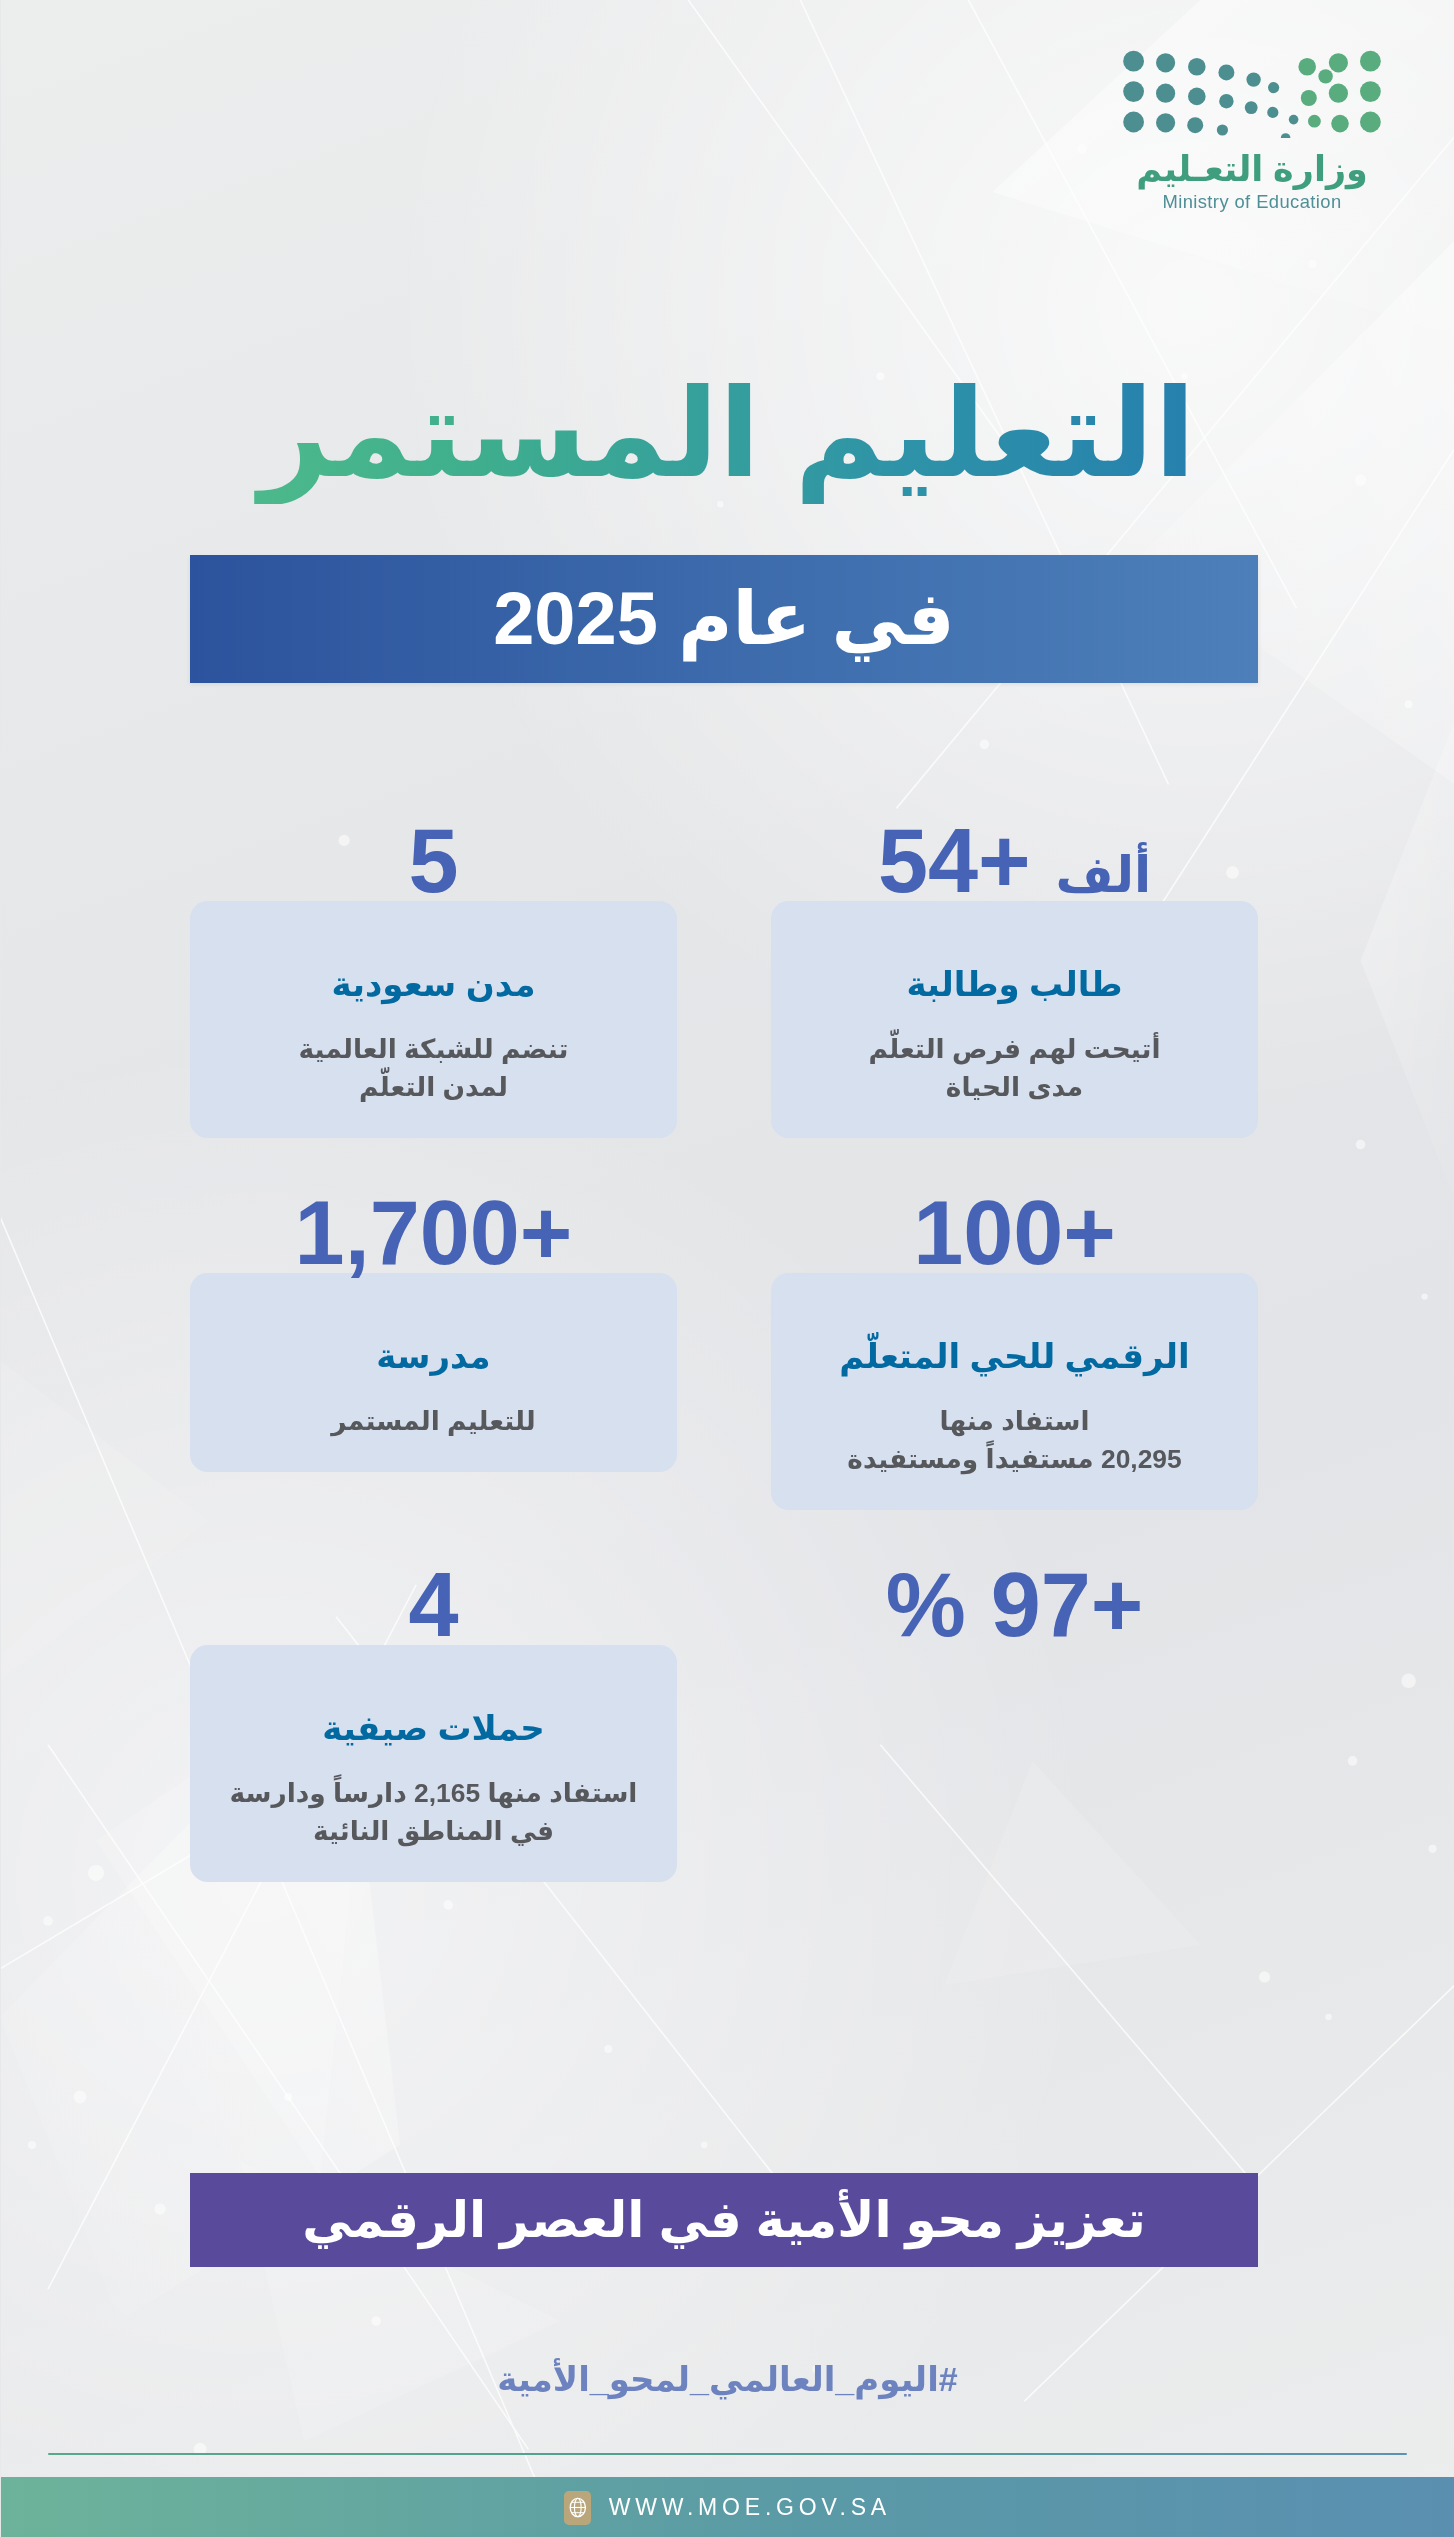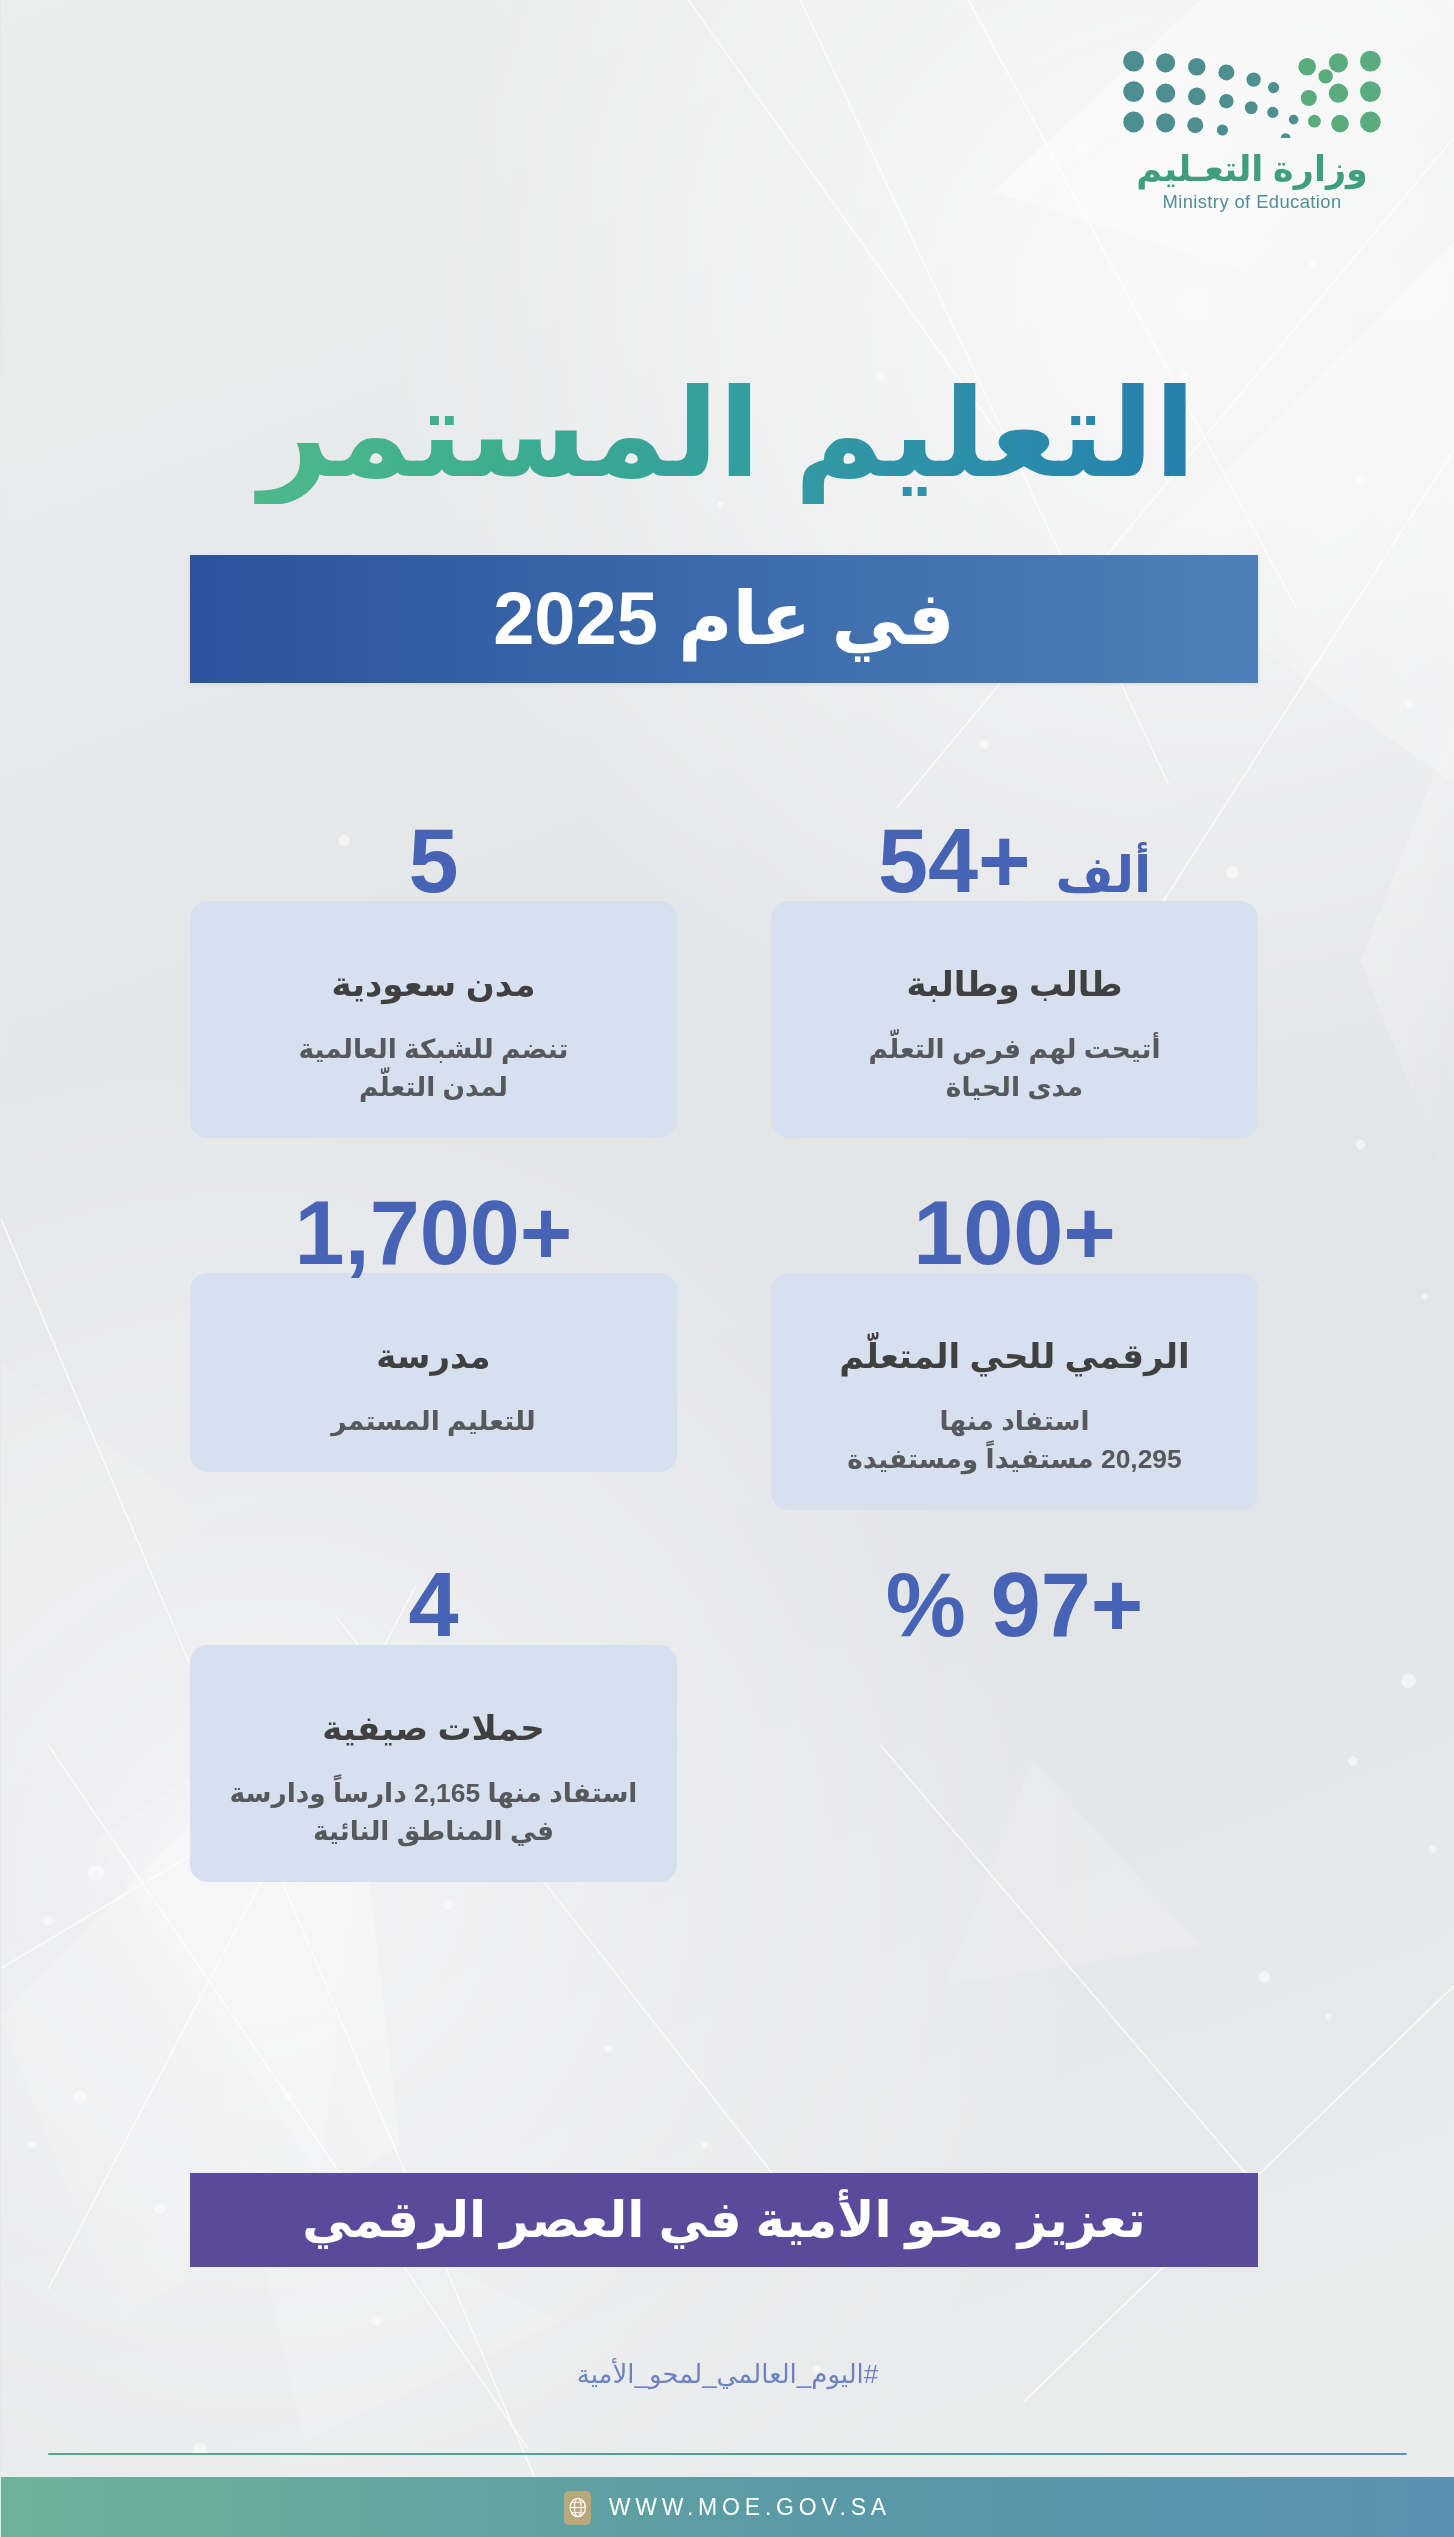--- a/index.html
+++ b/index.html
@@ -76,21 +76,21 @@
   .stat-number .unit{font-size:50px;font-weight:bold;}
   .stat-card{
     background:#d7e0ef;
     border-radius:17.6px;
     padding:62px 27px 32px 27px;
     min-height:168px;
     text-align:center;
     box-sizing:border-box;
   }
   .stat-title{
-    color:#404040;font-size:34px;font-weight:bold;
+    color:#0369a1;font-size:34px;font-weight:bold;
     direction:rtl;line-height:1.25;margin-bottom:24px;
   }
   .stat-desc{
     color:#56585c;font-size:26.4px;font-weight:bold;
     direction:rtl;line-height:1.45;
   }
 
   
   .slogan-banner{
     position:absolute;top:2173px;left:190px;width:1068px;height:94px;
@@ -98,21 +98,21 @@
     display:flex;align-items:center;justify-content:center;
   }
   .slogan-text{
     color:#ffffff;font-size:50px;font-weight:bold;direction:rtl;line-height:1;
   }
 
   
   .hashtag{
     position:absolute;top:2359px;left:0;right:0;
     text-align:center;
-    color:#6d83c0;font-size:26px;font-weight:normal;direction:rtl;
+    color:#6d83c0;font-size:34px;font-weight:bold;direction:rtl;
   }
 
   
   .footer-rule{
     position:absolute;left:48px;right:48px;top:2453px;height:2.4px;
     background:linear-gradient(to left,#5a92b4 0%,#4f9f94 50%,#58a98c 100%);
     border-radius:2.4px;
   }
   .footer-bar{
     position:absolute;left:0;right:0;bottom:0;height:61px;

